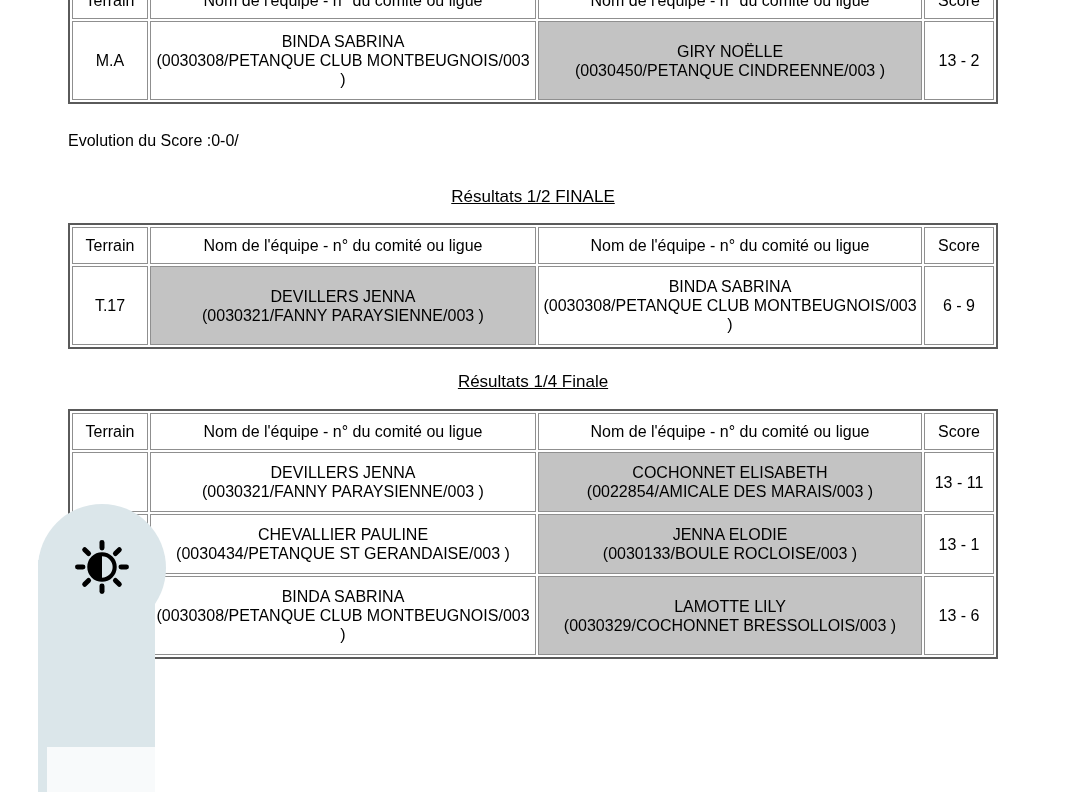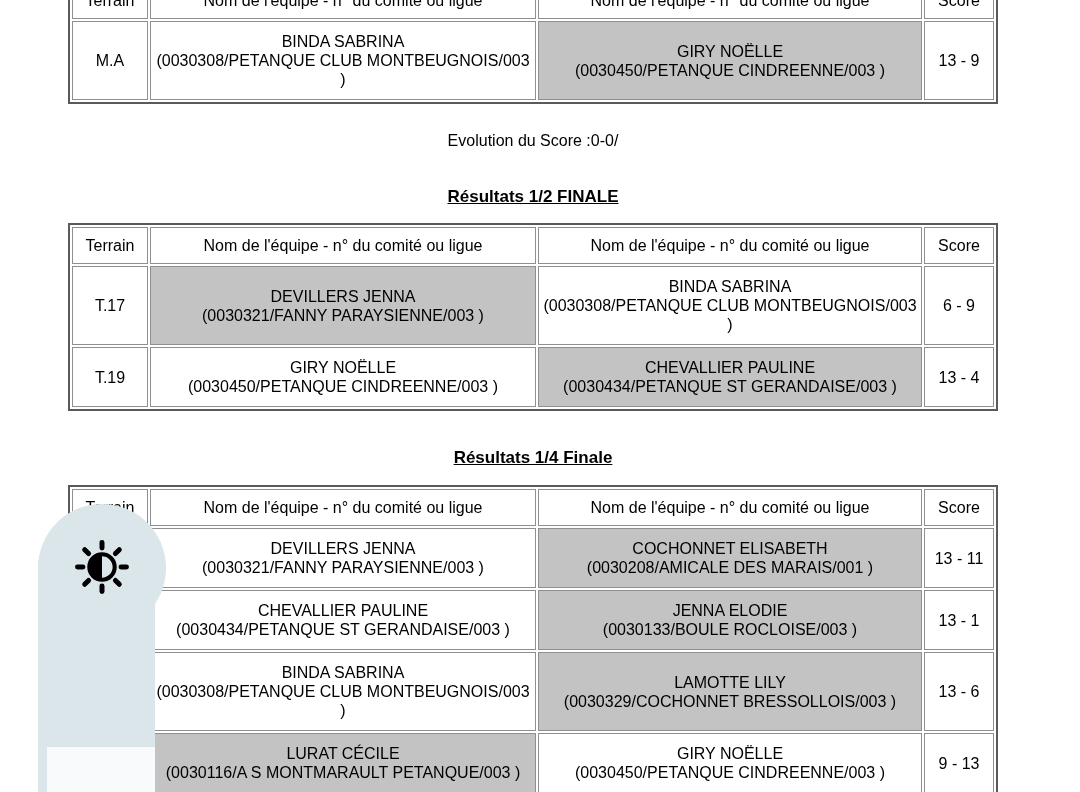--- a/index.html
+++ b/index.html
@@ -19,27 +19,27 @@
     box-sizing:border-box;
     border:1px solid #8f8f8f;
     text-align:center;vertical-align:middle;
     font-size:16px;line-height:19px;color:#000;
     padding:10px 3px;background:#fff;
     overflow:hidden;
   }
   table.results td.hd{padding:8px 2px;}
   table.results td.gray{background:#c3c3c3;}
   .t1wrap{margin-top:-22px;}
-  .evolution{margin:27px 0 0 0;text-align:center;font-size:16px;line-height:20px;}
+  .evolution{margin:27px 0 0 0;font-size:16px;line-height:20px;}
   .section-heading{
     margin:36px 0 0 0;text-align:center;
-    font-size:17px;line-height:20px;font-weight:bold;
+    font-size:17px;line-height:20px;font-weight:normal;
     text-decoration:underline;
   }
-  .section-heading.second{margin-top:37px;}
+  .section-heading.second{margin-top:23px;}
   .tbl2{margin-top:16px;}
   .tbl3{margin-top:17px;}
   .team-name,.team-club{display:block;}
 
   
   .widget-circle{
     position:absolute;left:38px;top:504px;width:128px;height:128px;
     border-radius:50%;background:#dbe6ea;z-index:10;
   }
   .widget-body{
@@ -78,21 +78,21 @@
       <tr>
         <td>M.A</td>
         <td>
           <span class="team-name">BINDA SABRINA</span>
           <span class="team-club">(0030308/PETANQUE CLUB MONTBEUGNOIS/003 )</span>
         </td>
         <td class="gray">
           <span class="team-name">GIRY NOËLLE</span>
           <span class="team-club">(0030450/PETANQUE CINDREENNE/003 )</span>
         </td>
-        <td>13 - 9</td>
+        <td>13 - 2</td>
       </tr>
     </tbody>
       </table>
   </div>
 
   <p class="evolution">Evolution du Score :0-0/</p>
 
   <h2 class="section-heading">Résultats 1/2 FINALE</h2>
 
   <table class="results tbl2">
@@ -114,32 +114,20 @@
       <td class="gray">
         <span class="team-name">DEVILLERS JENNA</span>
         <span class="team-club">(0030321/FANNY PARAYSIENNE/003 )</span>
       </td>
       <td>
         <span class="team-name">BINDA SABRINA</span>
         <span class="team-club">(0030308/PETANQUE CLUB MONTBEUGNOIS/003 )</span>
       </td>
       <td>6 - 9</td>
     </tr>
-    <tr>
-      <td>T.19</td>
-      <td>
-        <span class="team-name">GIRY NOËLLE</span>
-        <span class="team-club">(0030450/PETANQUE CINDREENNE/003 )</span>
-      </td>
-      <td class="gray">
-        <span class="team-name">CHEVALLIER PAULINE</span>
-        <span class="team-club">(0030434/PETANQUE ST GERANDAISE/003 )</span>
-      </td>
-      <td>13 - 4</td>
-    </tr>
   </tbody>
     </table>
 
   <h2 class="section-heading second">Résultats 1/4 Finale</h2>
 
   <table class="results tbl3">
     <colgroup>
         <col style="width:76px">
         <col style="width:386px">
         <col style="width:384px">
@@ -153,21 +141,21 @@
       <td class="hd">Score</td>
     </tr>
     <tr>
       <td></td>
       <td>
         <span class="team-name">DEVILLERS JENNA</span>
         <span class="team-club">(0030321/FANNY PARAYSIENNE/003 )</span>
       </td>
       <td class="gray">
         <span class="team-name">COCHONNET ELISABETH</span>
-        <span class="team-club">(0030208/AMICALE DES MARAIS/001 )</span>
+        <span class="team-club">(0022854/AMICALE DES MARAIS/003 )</span>
       </td>
       <td>13 - 11</td>
     </tr>
     <tr>
       <td></td>
       <td>
         <span class="team-name">CHEVALLIER PAULINE</span>
         <span class="team-club">(0030434/PETANQUE ST GERANDAISE/003 )</span>
       </td>
       <td class="gray">
@@ -180,32 +168,20 @@
       <td></td>
       <td>
         <span class="team-name">BINDA SABRINA</span>
         <span class="team-club">(0030308/PETANQUE CLUB MONTBEUGNOIS/003 )</span>
       </td>
       <td class="gray">
         <span class="team-name">LAMOTTE LILY</span>
         <span class="team-club">(0030329/COCHONNET BRESSOLLOIS/003 )</span>
       </td>
       <td>13 - 6</td>
-    </tr>
-    <tr>
-      <td></td>
-      <td class="gray">
-        <span class="team-name">LURAT CÉCILE</span>
-        <span class="team-club">(0030116/A S MONTMARAULT PETANQUE/003 )</span>
-      </td>
-      <td>
-        <span class="team-name">GIRY NOËLLE</span>
-        <span class="team-club">(0030450/PETANQUE CINDREENNE/003 )</span>
-      </td>
-      <td>9 - 13</td>
     </tr>
   </tbody>
     </table>
 
 </div>
 
 <div class="widget-body"></div>
 <div class="widget-circle"></div>
 <div class="widget-inner"></div>
 <svg class="widget-icon" viewBox="0 0 64 64">

